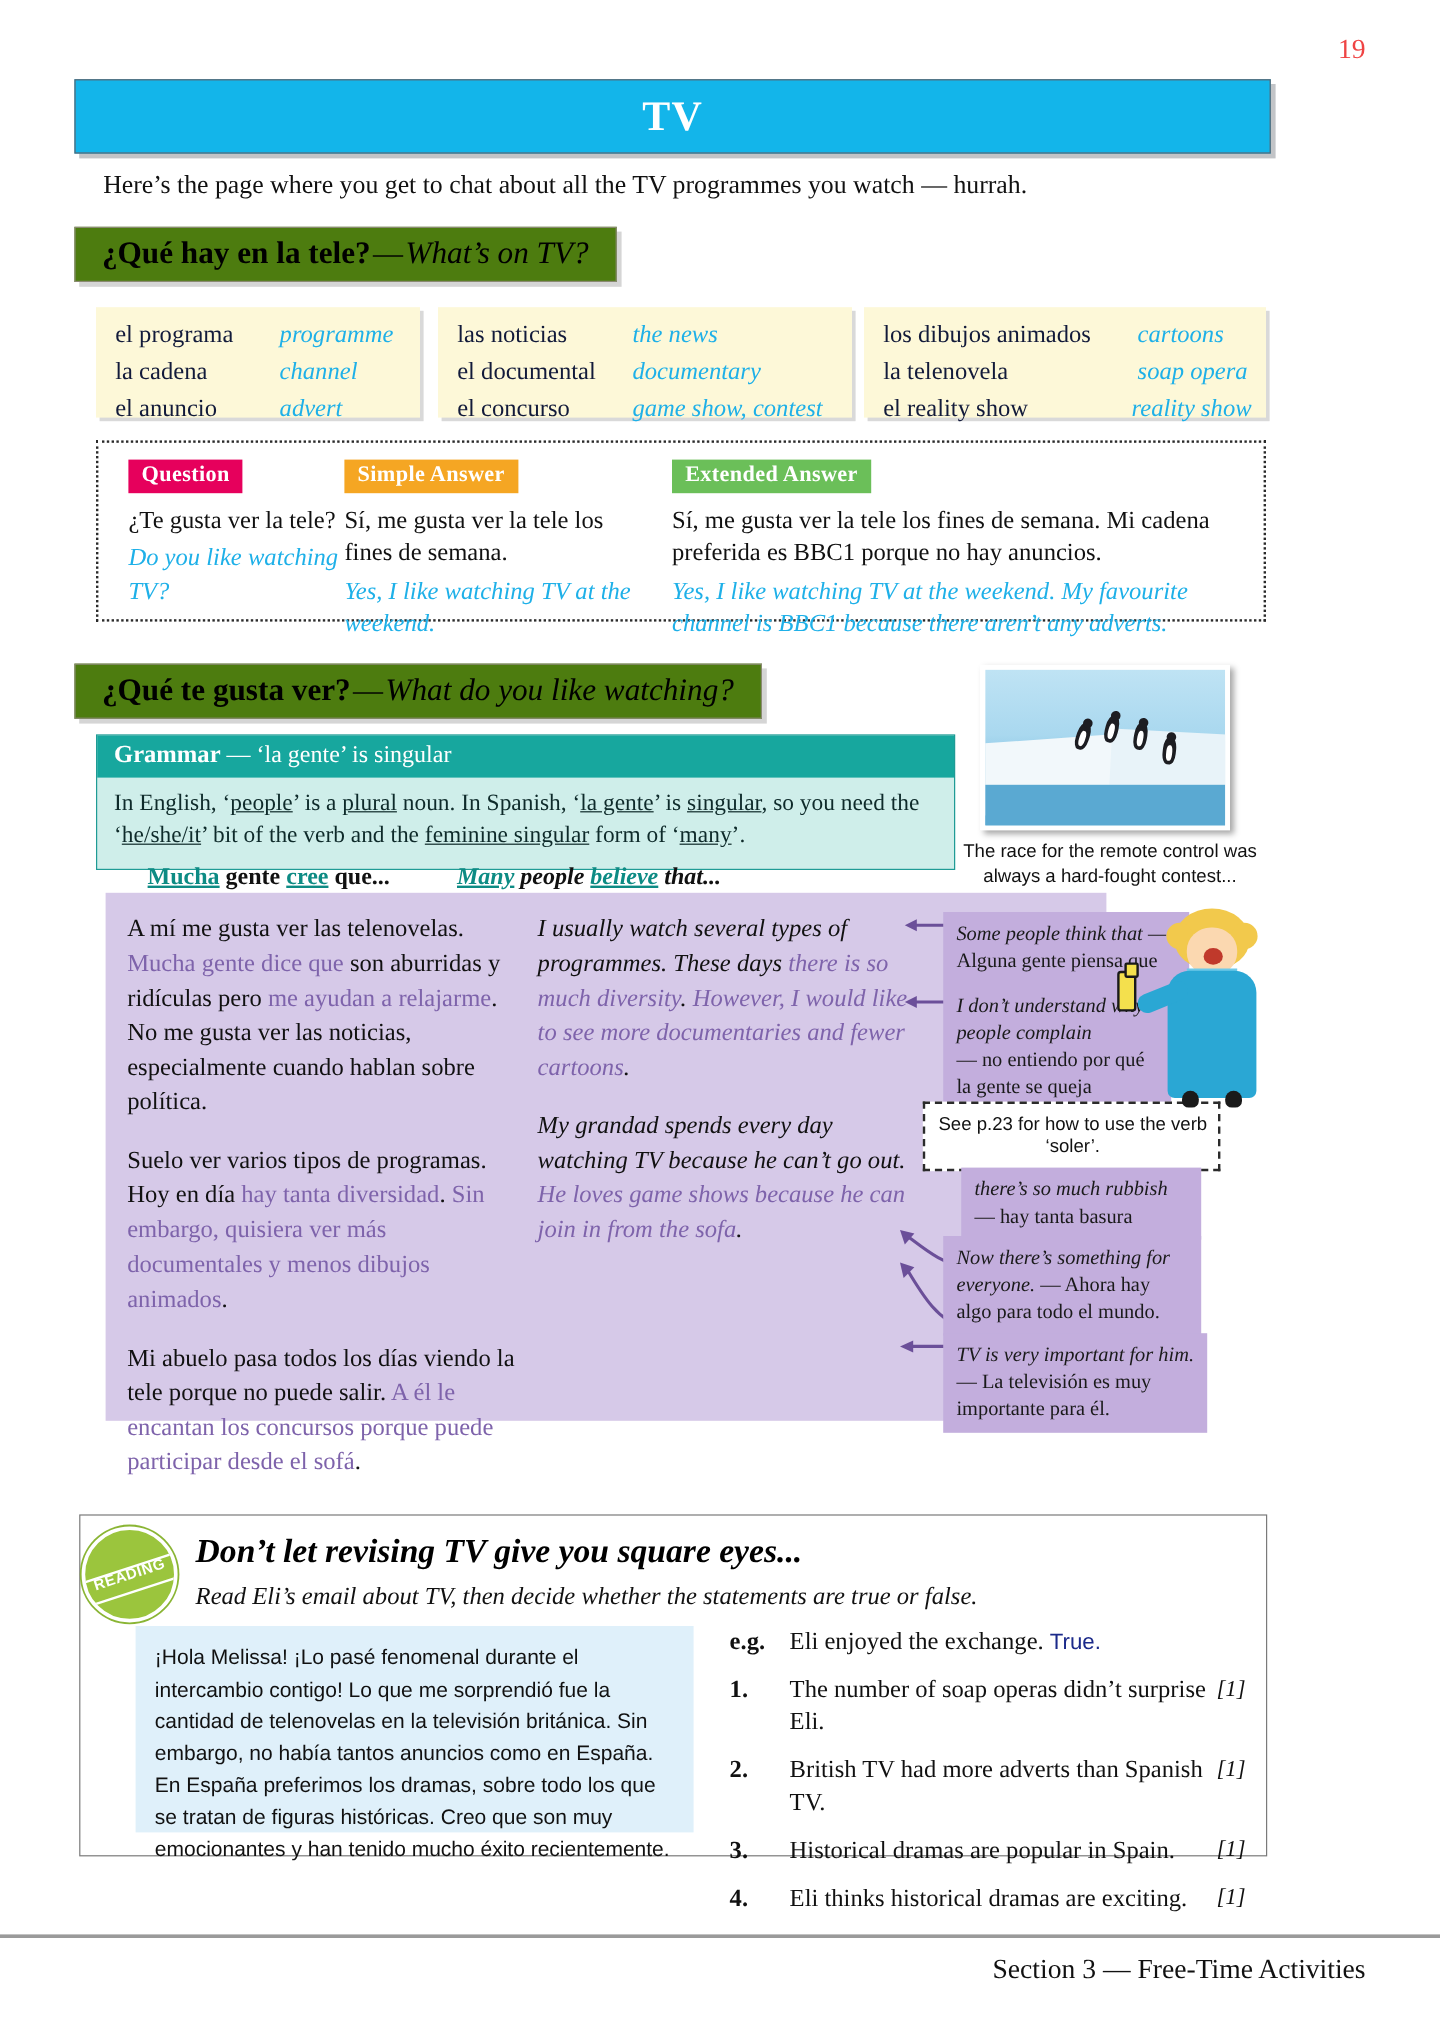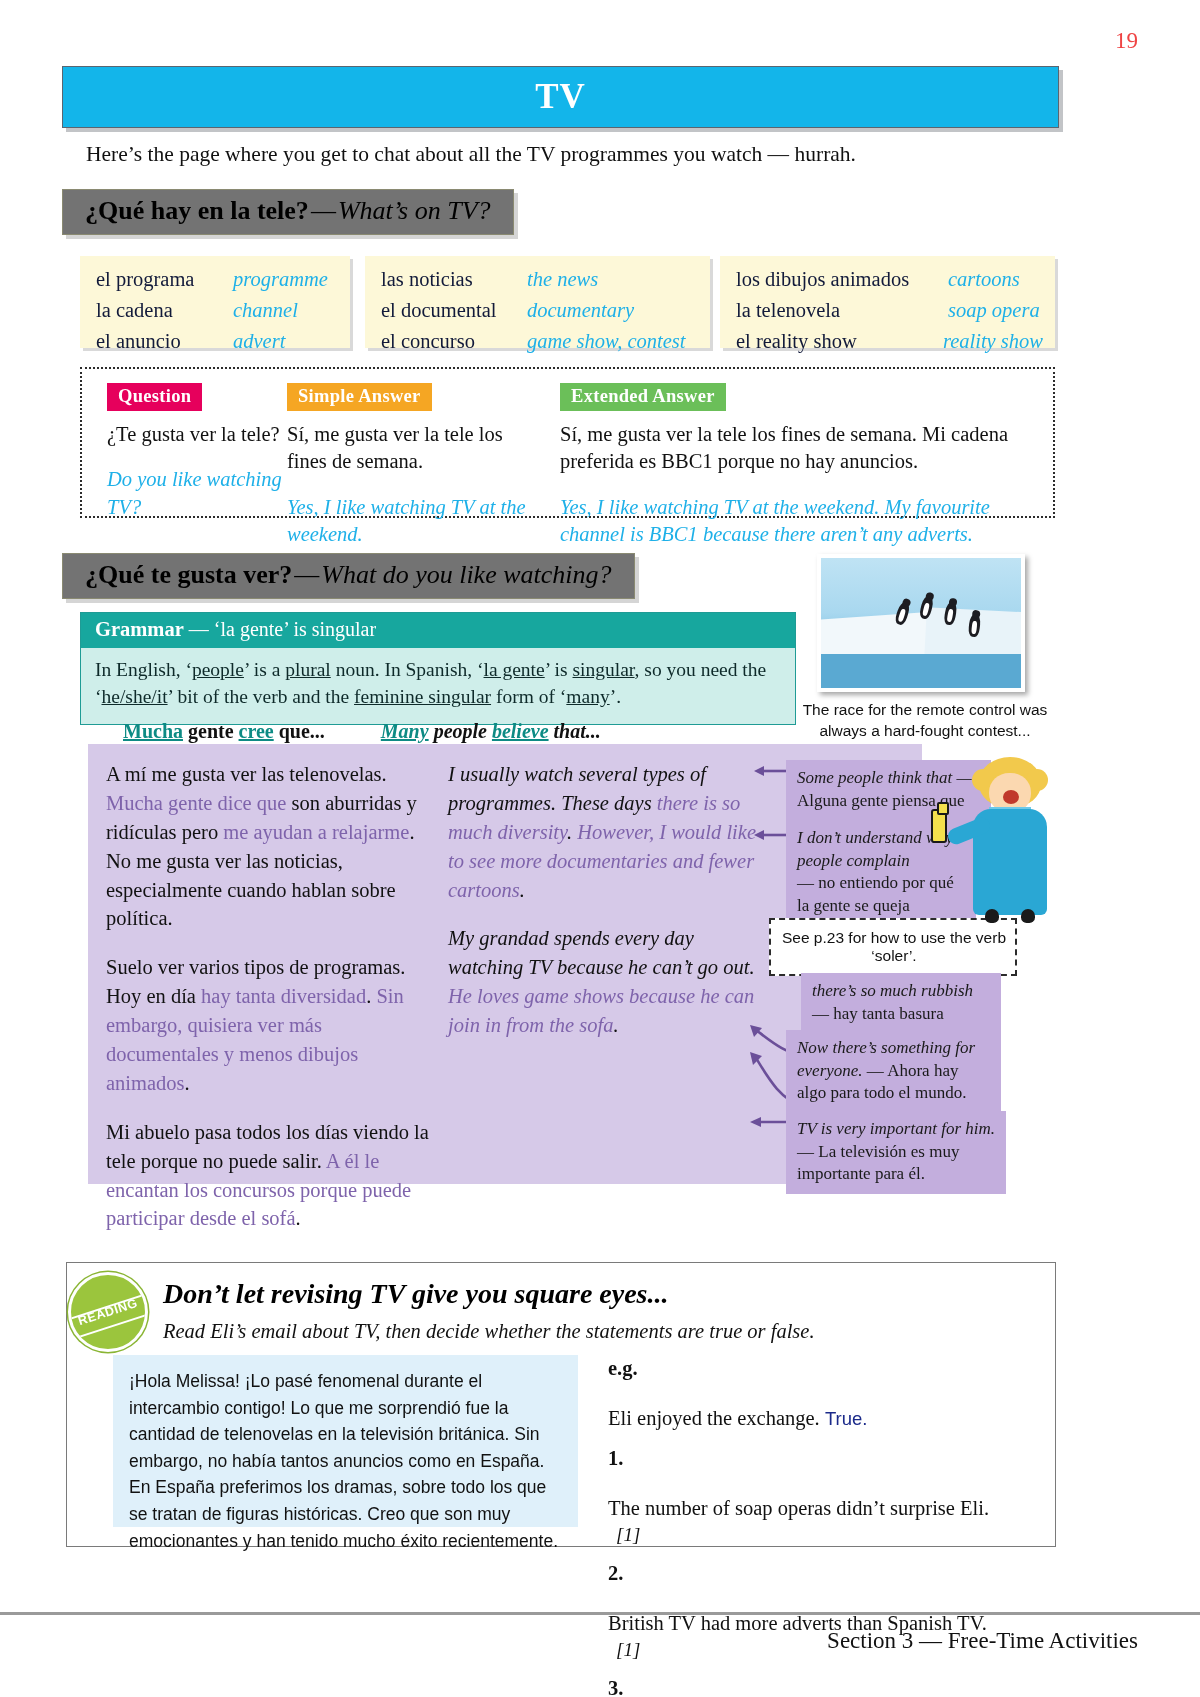--- a/index.html
+++ b/index.html
@@ -36,21 +36,21 @@
   }
 
   .intro-line {
     position: absolute; left: 86px; top: 142px;
     font-size: 21.5px; color: #111;
   }
 
   
   .sec-head {
     position: absolute;
-    background: #737373;
+    background: #4d7c0f;
     border: 1.5px solid #8a8a72;
     box-shadow: 4px 4px 0 rgba(150,150,150,0.40);
     padding: 6px 22px 8px 22px;
     white-space: nowrap;
   }
   .sec-head .es { font-weight: bold; font-size: 26px; color: #000; }
   .sec-head .dash { font-size: 25px; color: #000; padding: 0 2px; }
   .sec-head .en { font-style: italic; font-size: 26px; color: #000; }
   #sec-head-1 { left: 62px; top: 189px; }
   #sec-head-2 { left: 62px; top: 553px; }
@@ -88,21 +88,21 @@
   .qa-tag {
     display: inline-block; color: #fff; font-weight: bold;
     font-family: "Liberation Serif", serif;
     font-size: 18.5px; letter-spacing: .3px;
     padding: 3px 11px 4px 11px; margin-bottom: 10px;
   }
   .tag-q { background: #e6005c; }
   .tag-s { background: #f5a623; }
   .tag-e { background: #6bbf59; }
   .qa-es { font-size: 20.5px; color: #111; line-height: 1.34; }
-  .qa-en { font-size: 20.5px; color: #1eb0e8; font-style: italic; line-height: 1.34; margin-top: 18px; }
+  .qa-en { font-size: 20.5px; color: #1eb0e8; font-style: italic; line-height: 1.34; margin-top: 4px; }
 
   
   .photo-card {
     position: absolute; left: 817px; top: 554px; width: 208px; height: 138px;
     border: 4px solid #ffffff;
     box-shadow: 3px 3px 5px rgba(0,0,0,.35);
     background: linear-gradient(#bfe3f4 0%, #a9d8ef 42%, #8fc9e6 58%, #79bde0 100%);
     overflow: hidden;
   }
   .photo-card .ice-top {
@@ -231,21 +231,21 @@
     font-style: italic; font-size: 20.5px; color: #111;
   }
   .email-box {
     position: absolute; left: 113px; top: 1355px; width: 465px; height: 172px;
     background: #dff0fa;
     padding: 13px 16px 0 16px;
     font-family: "Liberation Sans", sans-serif;
     font-size: 17.5px; line-height: 1.52; color: #111;
   }
   .qlist { position: absolute; left: 608px; top: 1355px; width: 430px; }
-  .qrow { display: flex; font-size: 20.5px; line-height: 1.32; margin-bottom: 13px; color: #111; flex-direction: column; }
+  .qrow { display: flex; font-size: 20.5px; line-height: 1.32; margin-bottom: 13px; color: #111; }
   .qrow .num { width: 50px; font-weight: bold; flex: 0 0 50px; }
   .qrow .body { flex: 1; }
   .qrow .marks { font-style: italic; font-size: 19px; white-space: nowrap; padding-left: 8px; }
   .ans { color: #1b2a8a; font-family: "Liberation Sans", sans-serif; font-size: 18.5px; }
 
   
   .footer-rule {
     position: absolute; left: 0px; top: 1612px; width: 1200px; height: 3px;
     background: #9a9a9a;
   }

